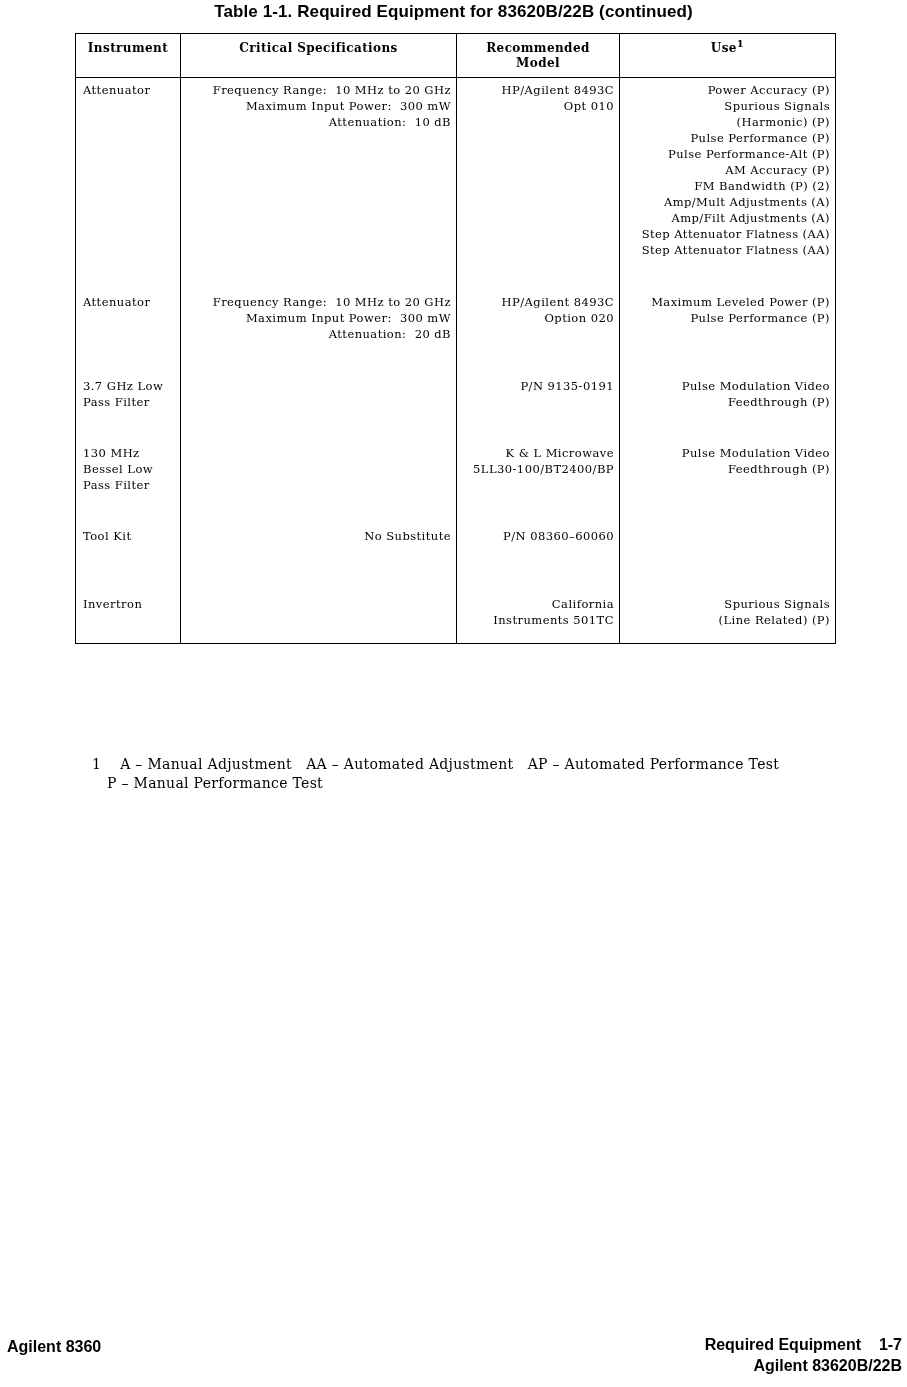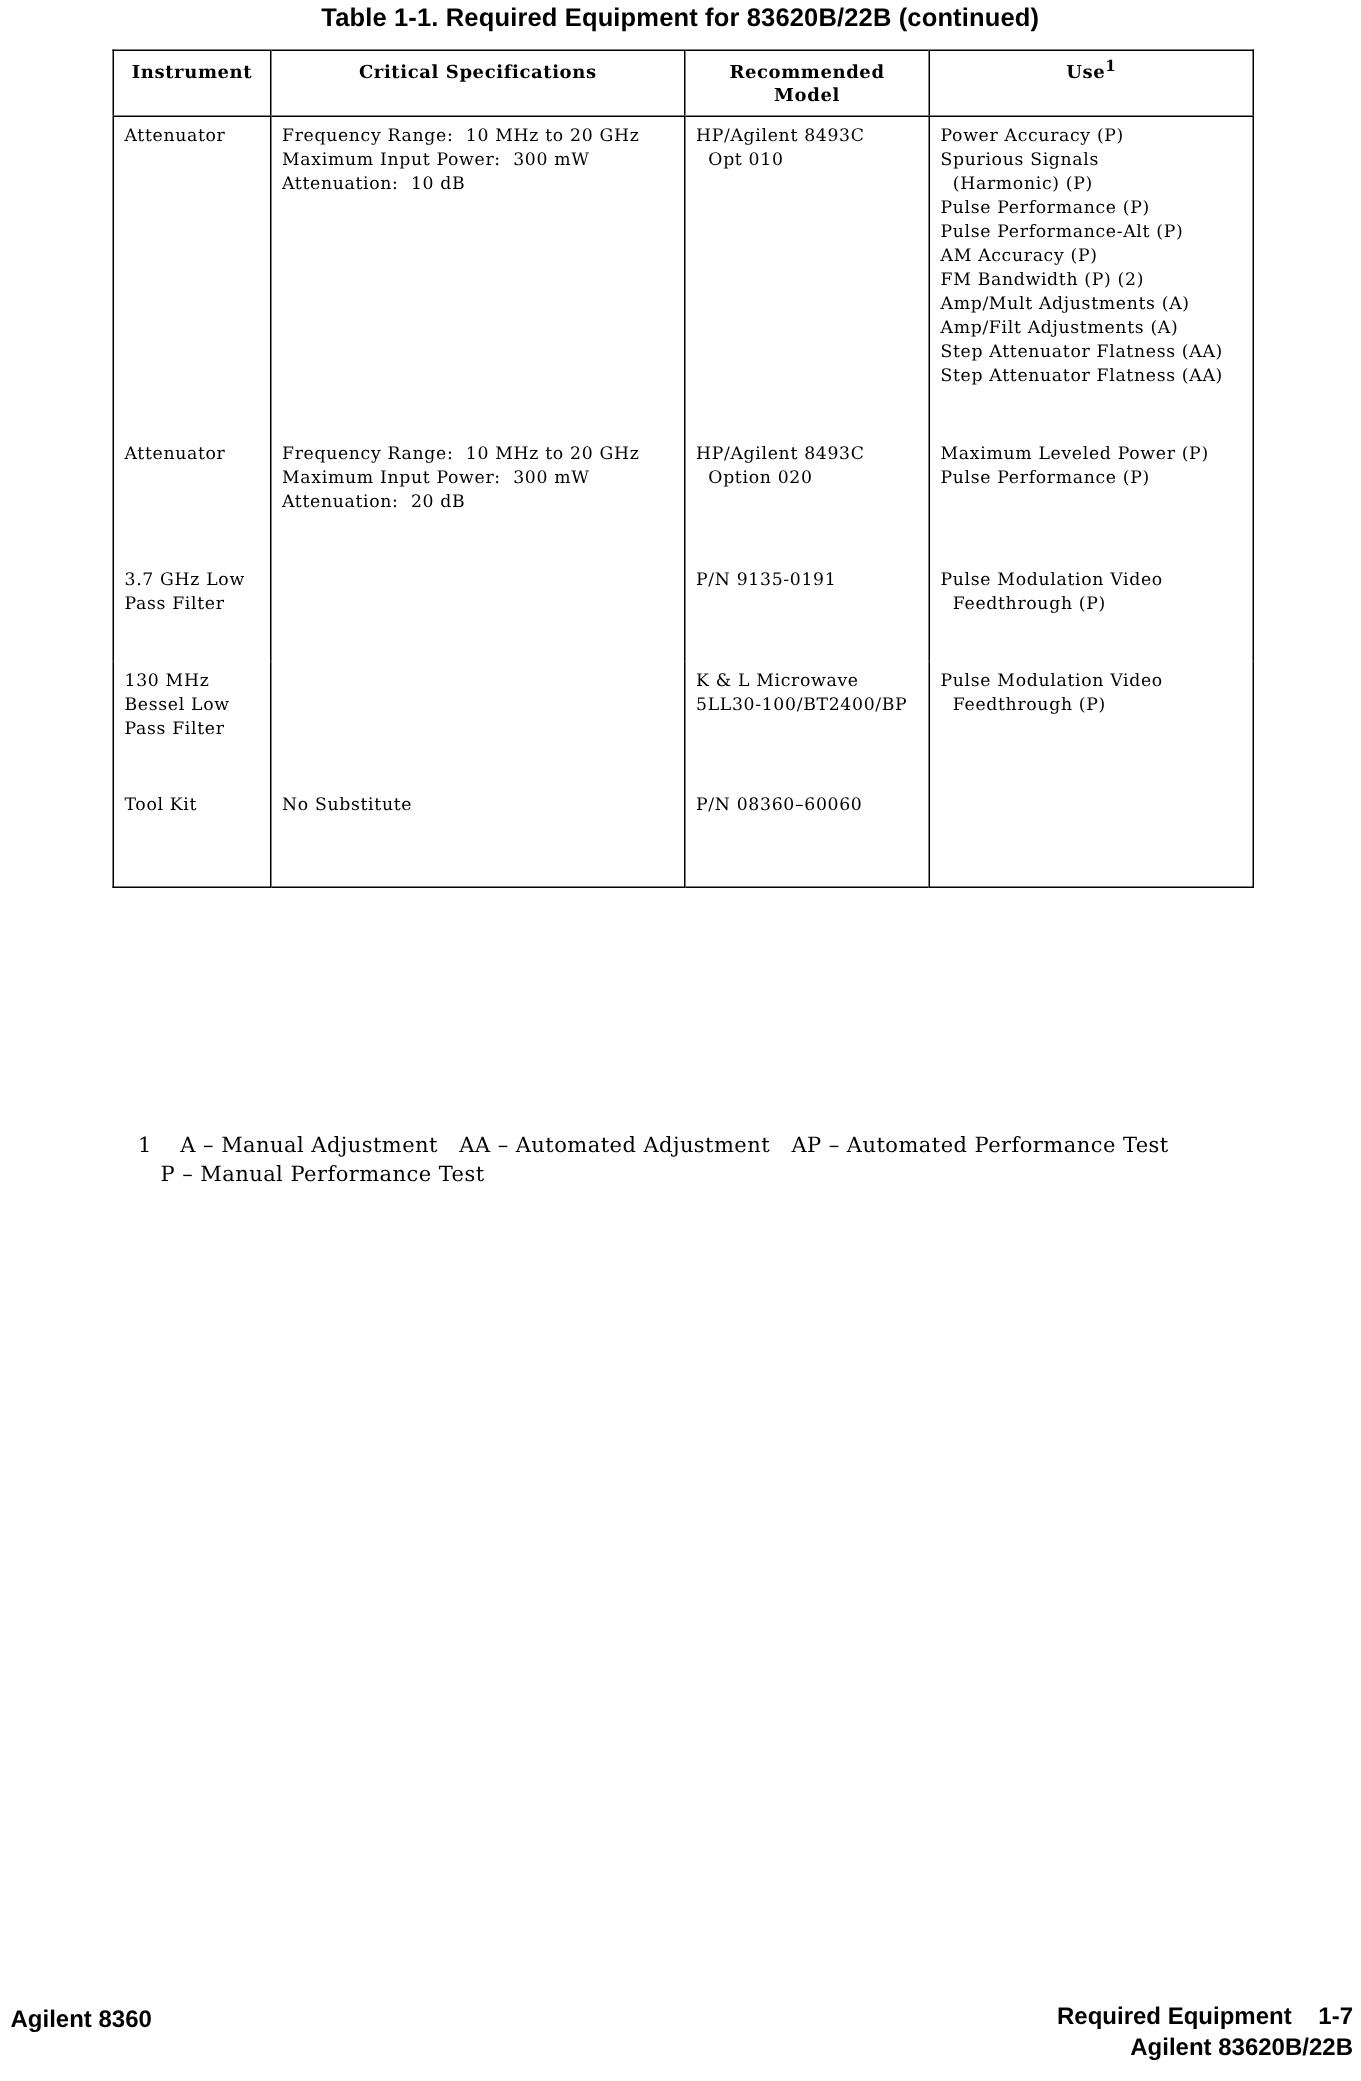--- a/index.html
+++ b/index.html
@@ -28,21 +28,21 @@
     left: 75px;
     top: 33px;
   }
   table {
     border-collapse: collapse;
     border: 1px solid #000000;
     width: 760px;
     table-layout: fixed;
   }
   th, td { vertical-align: top; }
-  th + th, td + td { border-left: 1px solid #000000; }
+  th + th, td + td { border-left: 1px solid #000000; text-align: right; }
   thead th {
     border-bottom: 1px solid #000000;
     font-weight: bold;
     font-size: 12px;
     text-align: center;
     padding: 7px 4px 6px 4px;
     letter-spacing: 0.4px;
   }
   th.pre-line { white-space: pre-line; line-height: 15px; }
   thead sup { font-size: 10px; vertical-align: super; line-height: 0; }
@@ -195,20 +195,34 @@
               <div class="line">Tool Kit</div>
             </td>
             <td>
               <div class="line">No Substitute</div>
             </td>
             <td>
               <div class="line">P/N 08360–60060</div>
             </td>
             <td></td>
           </tr>
+          <tr>
+            <td>
+              <div class="line">Invertron</div>
+            </td>
+            <td></td>
+            <td>
+              <div class="line">California</div>
+              <div class="line">Instruments 501TC</div>
+            </td>
+            <td>
+              <div class="line">Spurious Signals</div>
+              <div class="line">  (Line Related) (P)</div>
+            </td>
+          </tr>
         </tbody>
     </table>
   </div>
 
   <div class="footnote">
     <div class="fn1">1    A – Manual Adjustment   AA – Automated Adjustment   AP – Automated Performance Test</div>
     <div class="fn2">P – Manual Performance Test</div>
   </div>
 
   <div class="footer-left">Agilent 8360</div>

